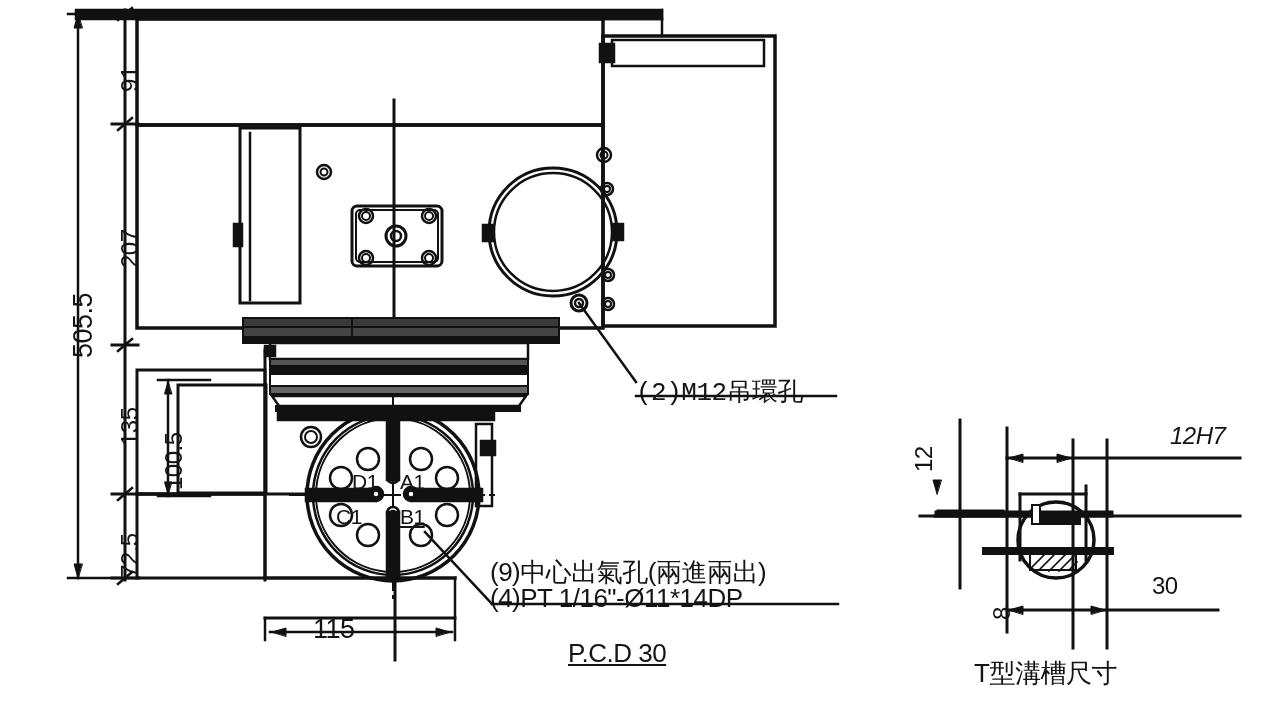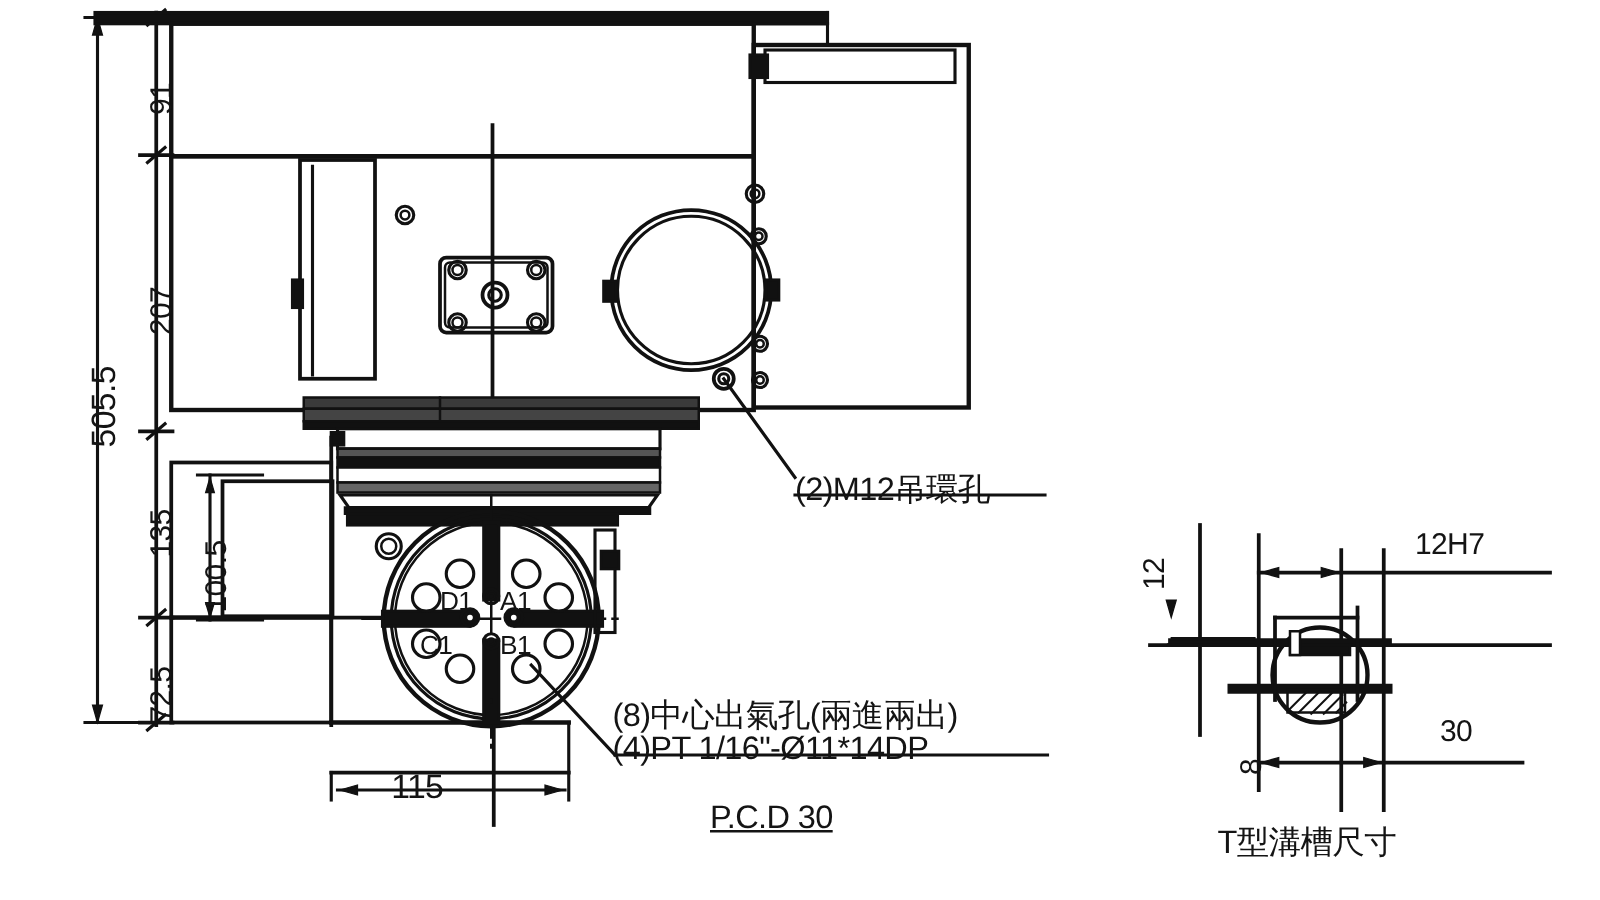--- a/index.html
+++ b/index.html
@@ -231,33 +231,33 @@
 <div class="lbl d-sm vert" style="left:160px;top:490px;">100.5</div>
 
 <div class="lbl d-main" style="left:313px;top:614px;">115</div>
 
 <div class="lbl" style="left:352px;top:470px;font-size:21px;">D1</div>
 
 <div class="lbl" style="left:400px;top:470px;font-size:21px;text-align:right;">A1</div>
 
 <div class="lbl" style="left:336px;top:505px;font-size:21px;">C1</div>
 
-<div class="lbl" style="left:400px;top:505px;font-size:21px;">B1</div>
-
-<div class="lbl note" style="left:636px;top:374px;">(2)M12吊環孔</div>
-
-<div class="lbl note" style="left:490px;top:555px;">(8)中心出氣孔(兩進兩出)</div>
+<div class="lbl" style="left:400px;top:505px;font-size:21px;text-decoration:underline;">B1</div>
+
+<div class="lbl note" style="left:636px;top:374px;font-family:Liberation Mono, monospace;">(2)M12吊環孔</div>
+
+<div class="lbl note" style="left:490px;top:555px;">(9)中心出氣孔(兩進兩出)</div>
 
 <div class="lbl note" style="left:490px;top:583px;">(4)PT 1/16"-Ø11*14DP</div>
 
 <div class="lbl note" style="left:568px;top:638px;text-decoration:underline;">P.C.D 30</div>
 
 <div class="lbl d-sm vert" style="left:910px;top:472px;">12</div>
 
-<div class="lbl d-sm" style="left:1132px;top:422px;">12H7</div>
+<div class="lbl d-sm" style="left:1170px;top:422px;font-style:italic;">12H7</div>
 
 <div class="lbl d-sm vert" style="left:988px;top:620px;">8</div>
 
 <div class="lbl d-sm" style="left:1152px;top:572px;">30</div>
 
 <div class="lbl title-cn" style="left:974px;top:656px;">T型溝槽尺寸</div>
 
 </div>
 
 </body></html>

